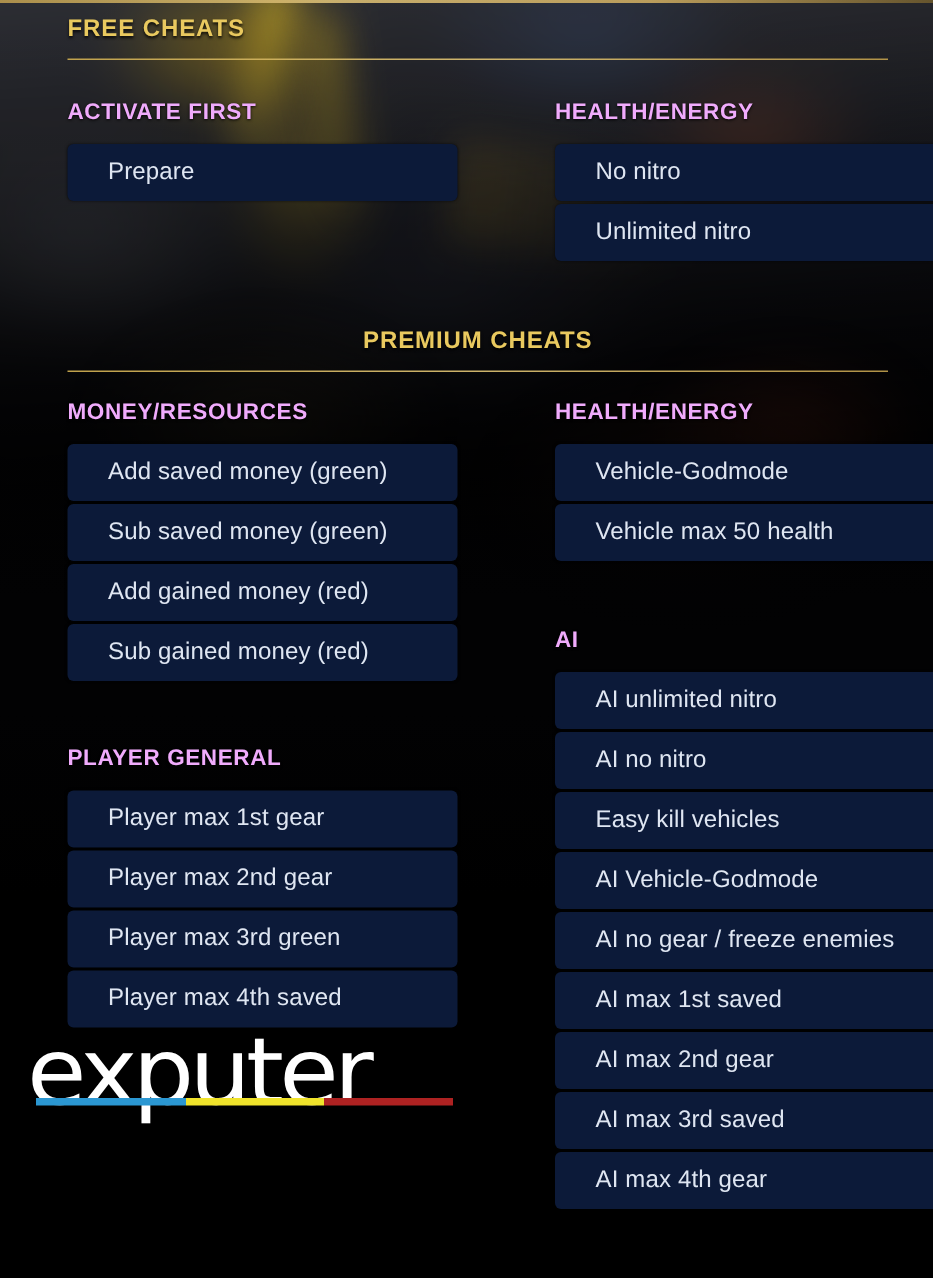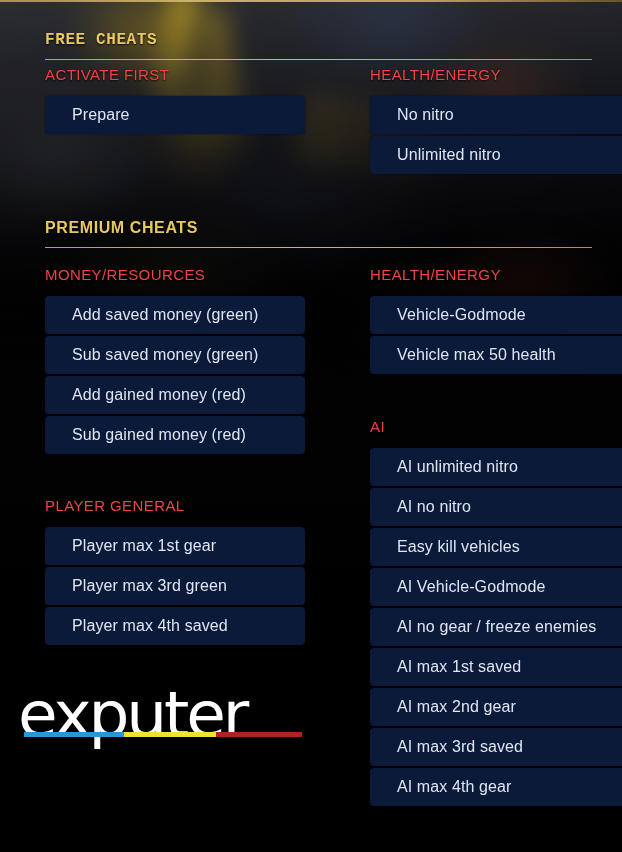--- a/index.html
+++ b/index.html
@@ -140,23 +140,23 @@
     top: 0;
     width: 260px;
   }
   .col-left  { left: 0; }
   .col-right { left: 286px; margin-left: 39px; }
 
   .group { margin-bottom: 0; }
 
   .group-title {
     font-size: 15px;
-    font-weight: normal;
+    font-weight: bold;
     letter-spacing: 0.4px;
-    color: #ef4444;
+    color: #f0abfc;
     text-transform: uppercase;
     line-height: 1;
     margin-bottom: 14px;
     text-shadow: 0 1px 2px rgba(0,0,0,0.9);
   }
 
   .pill-list { display: block; }
 
   .pill {
     height: 38px;
@@ -221,21 +221,21 @@
     <div class="bg-streak streak-e"></div>
     <div class="bg-streak streak-d"></div>
     <div class="bg-streak streak-f"></div>
     <div class="bg-fade"></div>
   </div>
 
   <div class="top-rule"></div>
 
   <div class="content">
 
-    <div class="section" style="top:32px;font-family:Liberation Mono, monospace;">
+    <div class="section" style="top:12px;">
       <div class="section-title">FREE CHEATS</div>
       <div class="section-rule"></div>
     </div>
 
     <div class="columns" style="top:67px;">
       <div class="col col-left">
         <div class="group">
           <div class="group-title">ACTIVATE FIRST</div>
           <div class="pill-list">
             <div class="pill">Prepare</div>
@@ -246,21 +246,21 @@
         <div class="group">
           <div class="group-title">HEALTH/ENERGY</div>
           <div class="pill-list">
             <div class="pill">No nitro</div>
             <div class="pill">Unlimited nitro</div>
           </div>
         </div>
       </div>
     </div>
 
-    <div class="section" style="top:220px;">
+    <div class="section" style="top:220px;text-align:center;">
       <div class="section-title">PREMIUM CHEATS</div>
       <div class="section-rule"></div>
     </div>
 
     <div class="columns" style="top:267px;">
 
       <div class="col col-left">
         <div class="group">
           <div class="group-title">MONEY/RESOURCES</div>
           <div class="pill-list">
@@ -268,20 +268,21 @@
             <div class="pill">Sub saved money (green)</div>
             <div class="pill">Add gained money (red)</div>
             <div class="pill">Sub gained money (red)</div>
           </div>
         </div>
 
         <div class="group" style="margin-top:44px;">
           <div class="group-title">PLAYER GENERAL</div>
           <div class="pill-list">
             <div class="pill">Player max 1st gear</div>
+            <div class="pill">Player max 2nd gear</div>
             <div class="pill">Player max 3rd green</div>
             <div class="pill">Player max 4th saved</div>
           </div>
         </div>
       </div>
 
       <div class="col col-right">
         <div class="group">
           <div class="group-title">HEALTH/ENERGY</div>
           <div class="pill-list">

